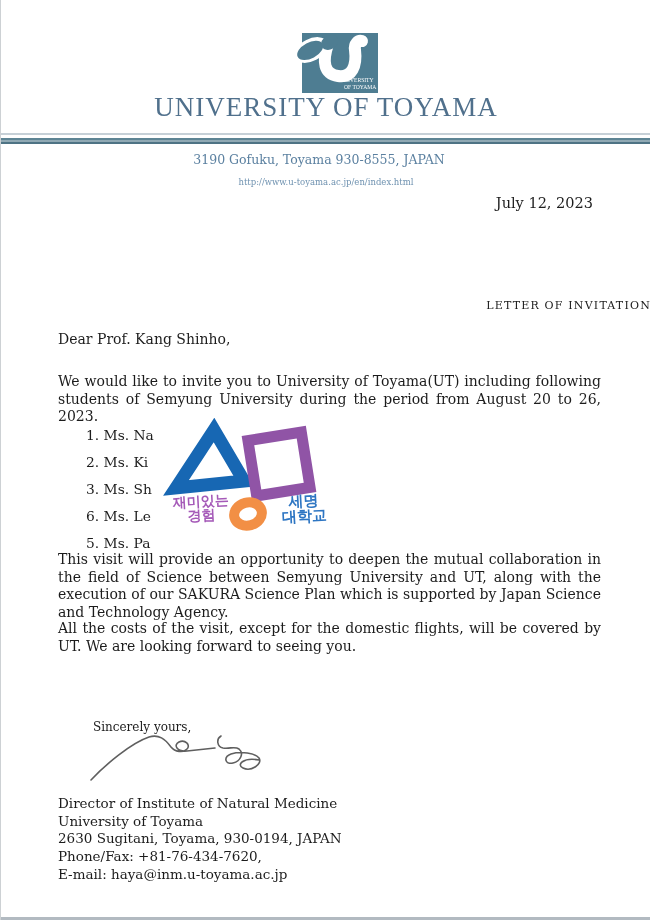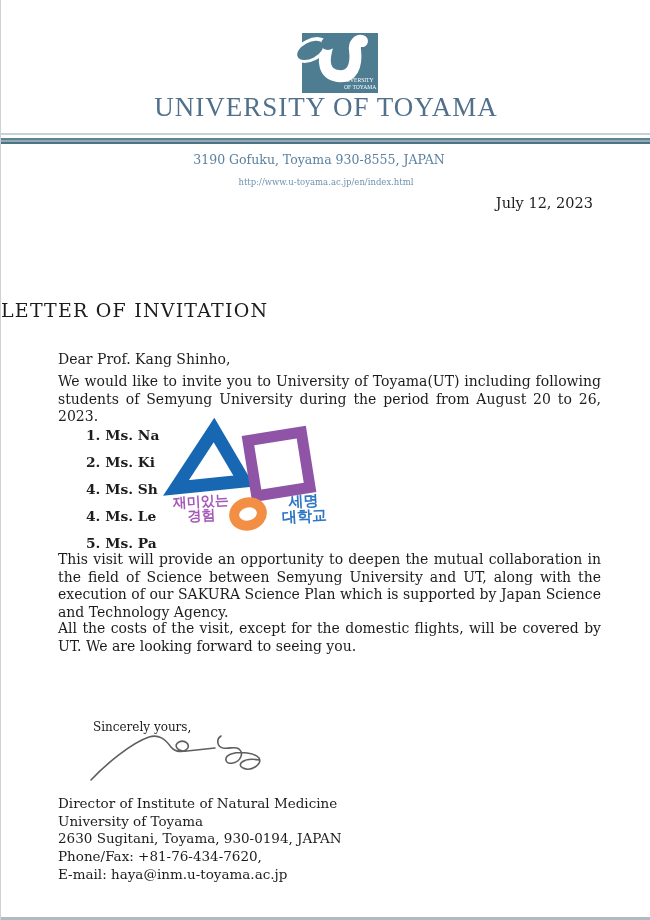--- a/index.html
+++ b/index.html
@@ -17,28 +17,28 @@
     color:#50708c;
   }
   .rule-thin{left:0;top:133px;width:650px;height:2px;background:#c6d0d7;}
   .rule-band{left:0;top:138px;width:650px;height:6px;
     background:linear-gradient(to bottom,#5d8494 0 33%,#90a9b4 33% 66%,#4e7384 66% 100%);}
   .addr{left:0;top:152px;width:636px;text-align:center;font-size:12.5px;color:#5b80a0;}
   .url{left:0;top:177px;width:650px;text-align:center;font-size:8.5px;color:#6f92b0;}
   .date{right:58px;top:195px;font-size:14.5px;}
   
   .recipient{left:57px;top:232px;font-size:13.8px;line-height:16.5px;}
-  .letter-title{left:0;top:299px;width:650px;text-align:left;font-size:19px;letter-spacing:1.2px;}
-  .salutation{left:57px;top:351px;font-size:14px;}
+  .letter-title{left:0;top:299px;width:650px;text-align:right;font-size:11px;letter-spacing:1.2px;}
+  .salutation{left:57px;top:331px;font-size:14px;}
   .para{left:57px;top:0;width:543px;font-size:14px;line-height:17.6px;text-align:justify;}
   .p1{top:373px;}
   .p2{top:551px;}
   .p3{top:620px;}
   .students{left:85px;top:427px;font-size:13.8px;}
-  .students div{height:27px;font-weight:bold;}
+  .students div{height:27px;}
   
   .semyung{left:160px;top:418px;width:232px;height:128px;background:#ffffff;}
   .semyung svg{position:absolute;left:0;top:0;}
   .kor{position:absolute;font-family:"DejaVu Sans","Liberation Sans",sans-serif;
        font-weight:bold;line-height:1.0;transform:rotate(-3deg);}
   .kor-left{left:8px;top:76px;width:64px;text-align:center;font-size:14px;color:#a55ab8;}
   .kor-right{left:112px;top:76px;width:62px;text-align:center;font-size:15px;color:#2e76c3;}
   
   .closing{left:57px;top:720px;font-size:12px;margin-left:35px;}
   .sig-svg{left:82px;top:727px;width:185px;height:62px;}
@@ -77,22 +77,22 @@
 
   <div class="abs letter-title">LETTER OF INVITATION</div>
 
   <div class="abs salutation">Dear Prof. Kang Shinho,</div>
 
   <div class="abs para p1">We would like to invite you to University of Toyama(UT) including following students of Semyung University during the period from August 20 to 26, 2023.</div>
 
   <div class="abs students">
     <div>1. Ms. Na</div>
     <div>2. Ms. Ki</div>
-    <div>4. Ms. Sh</div>
-    <div>4. Ms. Le</div>
+    <div>3. Ms. Sh</div>
+    <div>6. Ms. Le</div>
     <div>5. Ms. Pa</div>
   </div>
 
   <div class="abs semyung">
     <svg width="232" height="128" viewBox="0 0 232 128">
       <polygon points="53,12 15,70 83,63" fill="none" stroke="#1767b3" stroke-width="13" stroke-linejoin="miter"></polygon>
       <rect x="91" y="18" width="54" height="56" fill="none" stroke="#9054a6" stroke-width="11" transform="rotate(-9 118 46)"></rect>
       <ellipse cx="87" cy="96" rx="14" ry="11.5" fill="none" stroke="#f28f45" stroke-width="10" transform="rotate(-15 87 96)"></ellipse>
     </svg>
     <div class="kor kor-left">

